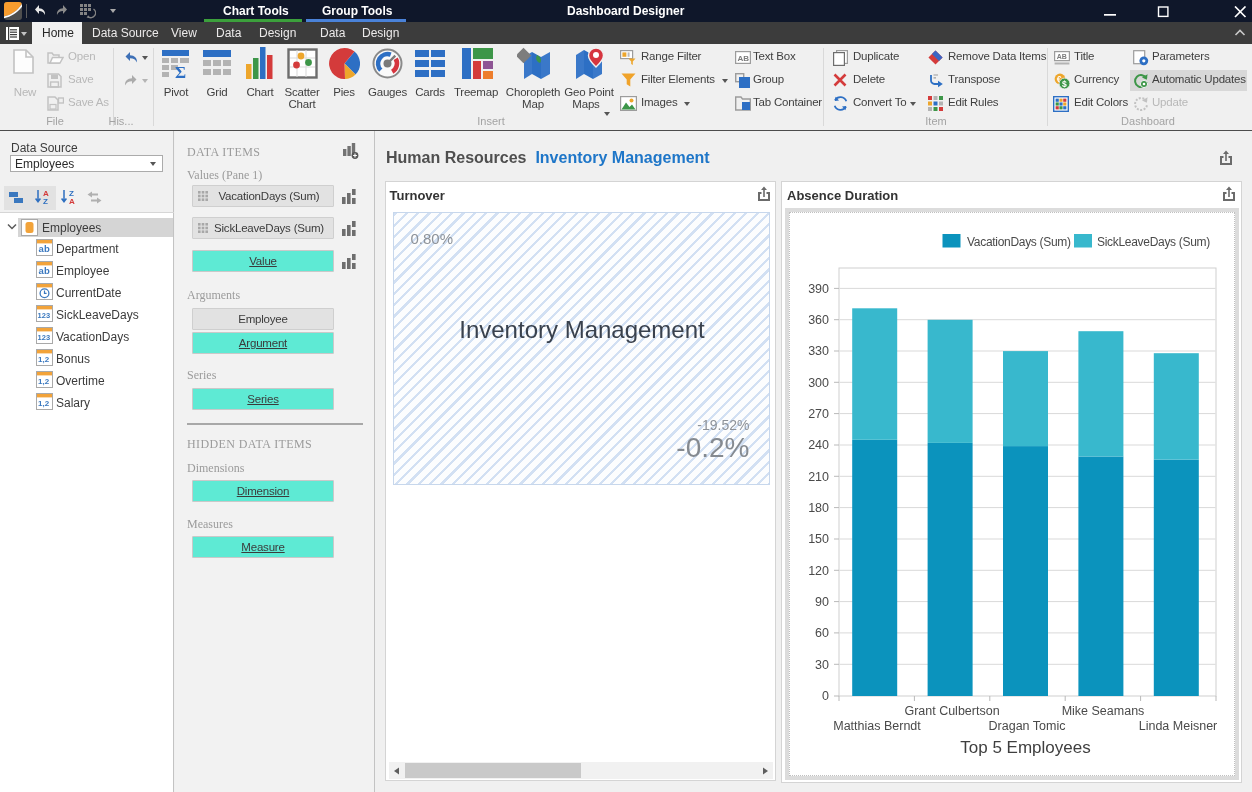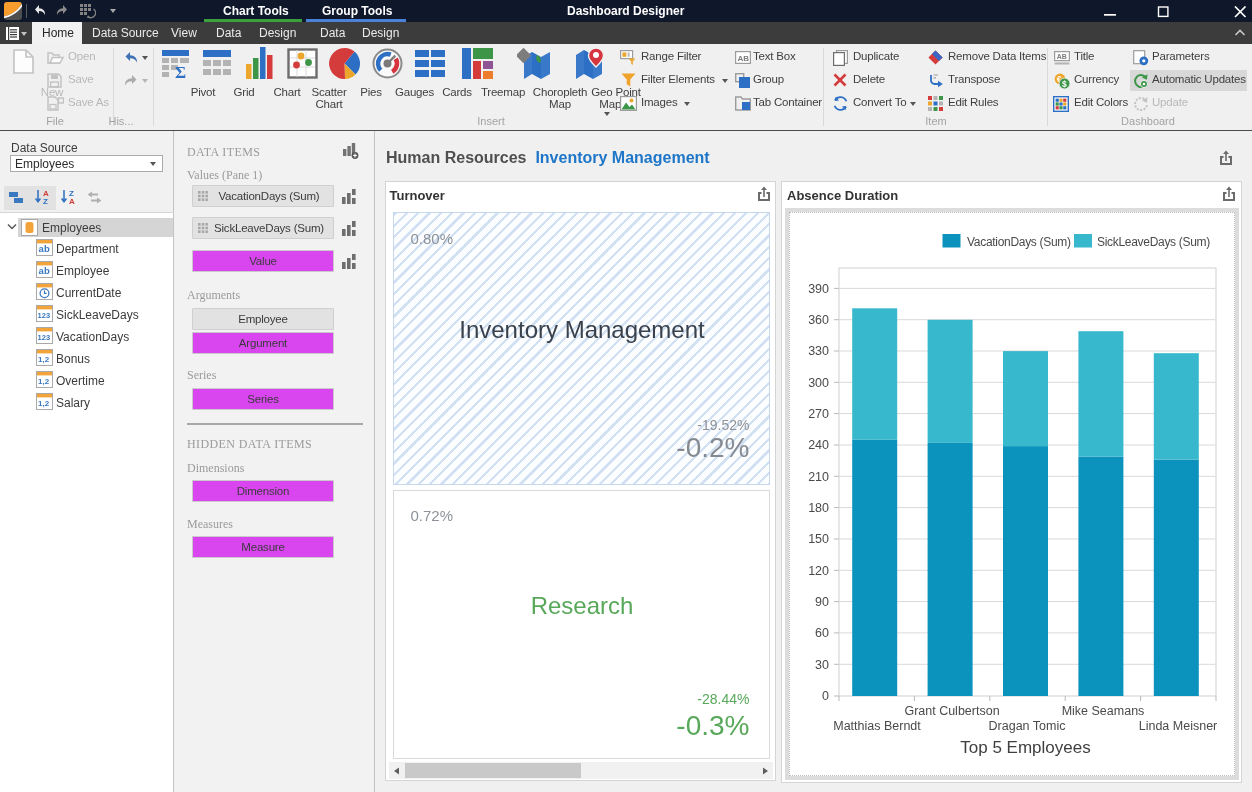--- a/index.html
+++ b/index.html
@@ -13,35 +13,35 @@
 #tabrow { left:0; top:22px; width:1252px; height:22px; background:#3c3c3c; }
 .ttxt { position:absolute; color:#fff; font-size:12px; font-weight:bold; white-space:nowrap; }
 .tabtxt { position:absolute; top:4px; color:#eceaea; font-size:12px; white-space:nowrap; }
 
 
 #ribbon { left:0; top:44px; width:1252px; height:87px; background:#f0f0f0; border-bottom:1px solid #4c4c4c; }
 .gsep { position:absolute; top:4px; width:1px; height:78px; background:#d9d9d9; }
 .glabel { position:absolute; top:71px; color:#a3a3a3; font-size:11px; font-weight:normal; white-space:nowrap; transform:translateX(-50%); }
 .rlabel { position:absolute; color:#3f3f3f; font-size:11.5px; letter-spacing:-0.2px; white-space:nowrap; }
 .rlabel.dis { color:#b8b8b8; }
-.biglabel { position:absolute; color:#3f3f3f; font-size:11.5px; letter-spacing:-0.2px; text-align:center; transform:translateX(-50%); white-space:nowrap;margin-left:27px; }
+.biglabel { position:absolute; color:#3f3f3f; font-size:11.5px; letter-spacing:-0.2px; text-align:center; transform:translateX(-50%); white-space:nowrap; }
 .dis { color:#b8b8b8 !important; }
 .caret { position:absolute; width:0; height:0; border-left:3.5px solid transparent; border-right:3.5px solid transparent; border-top:4px solid #555; }
 
 
 #sidebar { left:0; top:131px; width:174px; height:661px; background:#f1f1f1; border-right:1px solid #c3c3c3; }
 #tree { position:absolute; left:0; top:82px; width:173px; height:579px; background:#ffffff; }
 .treerow { position:absolute; left:0; width:173px; height:22px; font-size:12px; color:#3b3b3b; }
 .srt { position:absolute; }
 
 
 #dataitems { left:175px; top:131px; width:200px; height:661px; background:#f2f2f2; border-right:1px solid #c3c3c3; }
 .dilabel { position:absolute; left:12px; color:#9b9b9b; font-size:12px; white-space:nowrap;font-family:Liberation Serif, serif; }
 .pill { position:absolute; left:17px; width:142px; height:22px; background:#e2e2e2; border:1px solid #cfcfcf; border-radius:1px; font-size:11.5px; letter-spacing:-0.2px; color:#3b3b3b; text-align:center; line-height:20px; white-space:nowrap; }
-.pillw { background:#d946ef; border:1px solid #c9c9c9; }
+.pillw { background:#5eead4; border:1px solid #c9c9c9;text-decoration:underline; }
 
 
 #main { left:375px; top:131px; width:877px; height:661px; background:#f0f0f0; }
 .panel { position:absolute; background:#fff; border:1px solid #d4d4d4; }
 .ptitle { position:absolute; font-size:13px; font-weight:bold; color:#333; white-space:nowrap; }
 </style>
 </head>
 <body>
 <div id="page">
 
@@ -551,26 +551,20 @@
         <path d="M7.2 4 L7.2 11 L8.8 11 L8.8 4 L11 4 L8 0.5 L5 4 Z" fill="#6b6b6b"></path>
       </svg>
 
       <div class="abs" style="left:7px;top:30px;width:377px;height:273px;border:1px solid #c7d7ec;background:repeating-linear-gradient(135deg,#d2e0f3 0 2.3px,#fcfdfe 2.3px 8px)">
         <div class="abs" style="left:17px;top:17px;font-size:15px;color:#8d9299">0.80%</div>
         <div class="abs" style="left:0;top:103px;width:377px;text-align:center;font-size:24px;color:#39414d;white-space:nowrap">Inventory Management</div>
         <div class="abs" style="right:19px;top:204px;font-size:14px;color:#8d9299">-19.52%</div>
         <div class="abs" style="right:19px;top:219px;font-size:28px;color:#858a90">-0.2%</div>
       </div>
 
-      <div class="abs" style="left:7px;top:308px;width:377px;height:269px;border:1px solid #d9d9d9;background:#fff">
-        <div class="abs" style="left:17px;top:16px;font-size:15px;color:#8d9299">0.72%</div>
-        <div class="abs" style="left:0;top:101px;width:377px;text-align:center;font-size:24px;color:#58a85a;white-space:nowrap">Research</div>
-        <div class="abs" style="right:19px;top:200px;font-size:14px;color:#58a85a">-28.44%</div>
-        <div class="abs" style="right:19px;top:219px;font-size:28px;color:#58a85a">-0.3%</div>
-      </div>
 
       <div class="abs" style="left:3px;top:580px;width:384px;height:17px;background:#f1f1f1">
         <svg class="abs" style="left:4px;top:5px" width="7" height="8" viewBox="0 0 7 8">
             <path d="M6 0.5 L1 4 L6 7.5 Z" fill="#5e5e5e"></path>
           </svg>
         <svg class="abs" style="right:4px;top:5px" width="7" height="8" viewBox="0 0 7 8">
             <path d="M1 0.5 L6 4 L1 7.5 Z" fill="#5e5e5e"></path>
           </svg>
         <div class="abs" style="left:16px;top:1px;width:176px;height:15px;background:#c9c9c9"></div>
       </div>

